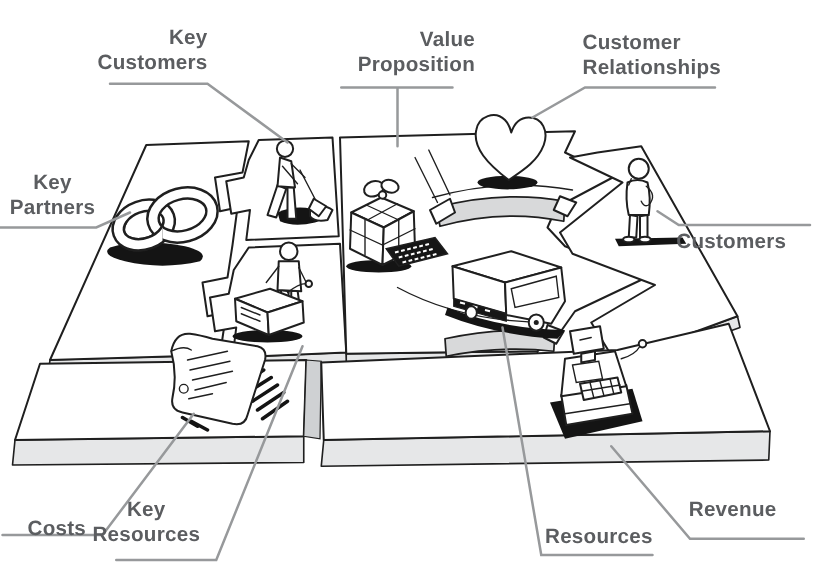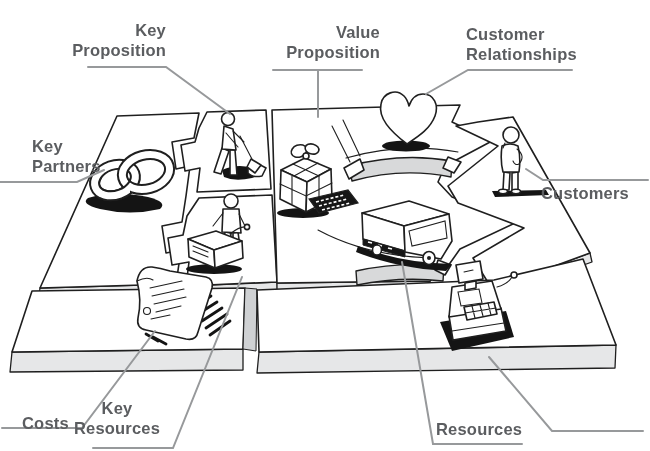--- a/index.html
+++ b/index.html
@@ -13,21 +13,21 @@
   }
   html,body{margin:0;padding:0;background:#fff;}
   #stage{position:relative;width:650px;height:451px;background:var(--background);overflow:hidden;
          font-family:"Liberation Sans",sans-serif;}
   #scene{position:absolute;left:0;top:0;}
   .lbl{position:absolute;font:700 16.5px/1.2 "Liberation Sans",sans-serif;color:var(--label-text);
        letter-spacing:.2px;white-space:normal;}
   #lbl-key-activities{left:54px;top:21px;width:112px;text-align:right;}
   #lbl-value-proposition{left:258px;top:23px;width:122px;text-align:right;}
   #lbl-customer-relationships{left:466px;top:25px;width:146px;}
-  #lbl-key-partners{left:0px;top:137px;width:84px;text-align:left;margin-left:32px;}
+  #lbl-key-partners{left:0px;top:137px;width:84px;text-align:center;}
   #lbl-customers{left:541px;top:152px;width:110px;margin-top:32px;}
   #lbl-costs{left:22px;top:414px;}
   #lbl-key-resources{left:60px;top:399px;width:114px;text-align:center;}
   #lbl-channels{left:436px;top:420px;}
   #lbl-revenue{left:551px;top:399px;}
   
   .sk{stroke:var(--sketch-outline);stroke-width:1.6;fill:#fff;stroke-linejoin:round;stroke-linecap:round;}
   .thin{stroke:var(--sketch-outline);stroke-width:1.1;fill:none;stroke-linecap:round;}
   .side{stroke:var(--sketch-outline);stroke-width:1.3;fill:var(--slab-side);stroke-linejoin:round;}
   .band{stroke:var(--sketch-outline);stroke-width:1.4;fill:var(--platform-band);stroke-linejoin:round;}
@@ -214,21 +214,22 @@
       <path class="ln" d="M572,70 L468,70 L426,94"></path>
       <path class="ln" d="M0,182 L77,182 L104,170"></path>
       <path class="ln" d="M648,180 L543,180 L526,169"></path>
       <path class="ln" d="M2,428 L82,428 L155,331"></path>
       <path class="ln" d="M93,448 L173,448 L242,277"></path>
       <path class="ln" d="M522,444 L433,444 L402,262"></path>
       <path class="ln" d="M643,431 L552,431 L489,357"></path>
     </g>
   </svg>
 
-  <div class="lbl" id="lbl-key-activities">Key Proposition</div>
+  <div class="lbl" id="lbl-key-activities">Key Customers</div>
   <div class="lbl" id="lbl-value-proposition">Value Proposition</div>
   <div class="lbl" id="lbl-customer-relationships">Customer Relationships</div>
   <div class="lbl" id="lbl-key-partners">Key Partners</div>
   <div class="lbl" id="lbl-customers">Customers</div>
   <div class="lbl" id="lbl-costs">Costs</div>
   <div class="lbl" id="lbl-key-resources">Key Resources</div>
   <div class="lbl" id="lbl-channels">Resources</div>
+  <div class="lbl" id="lbl-revenue">Revenue</div>
 </div>
 
 </body></html>

